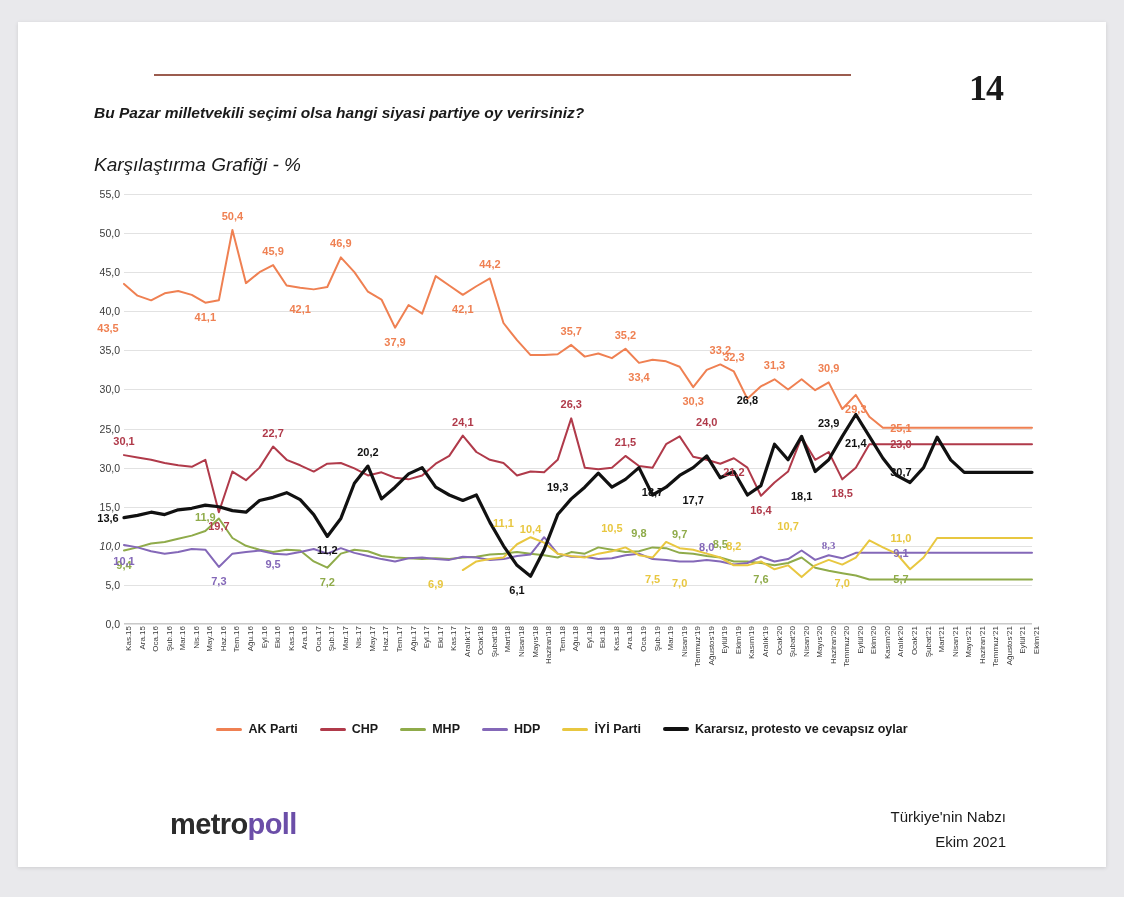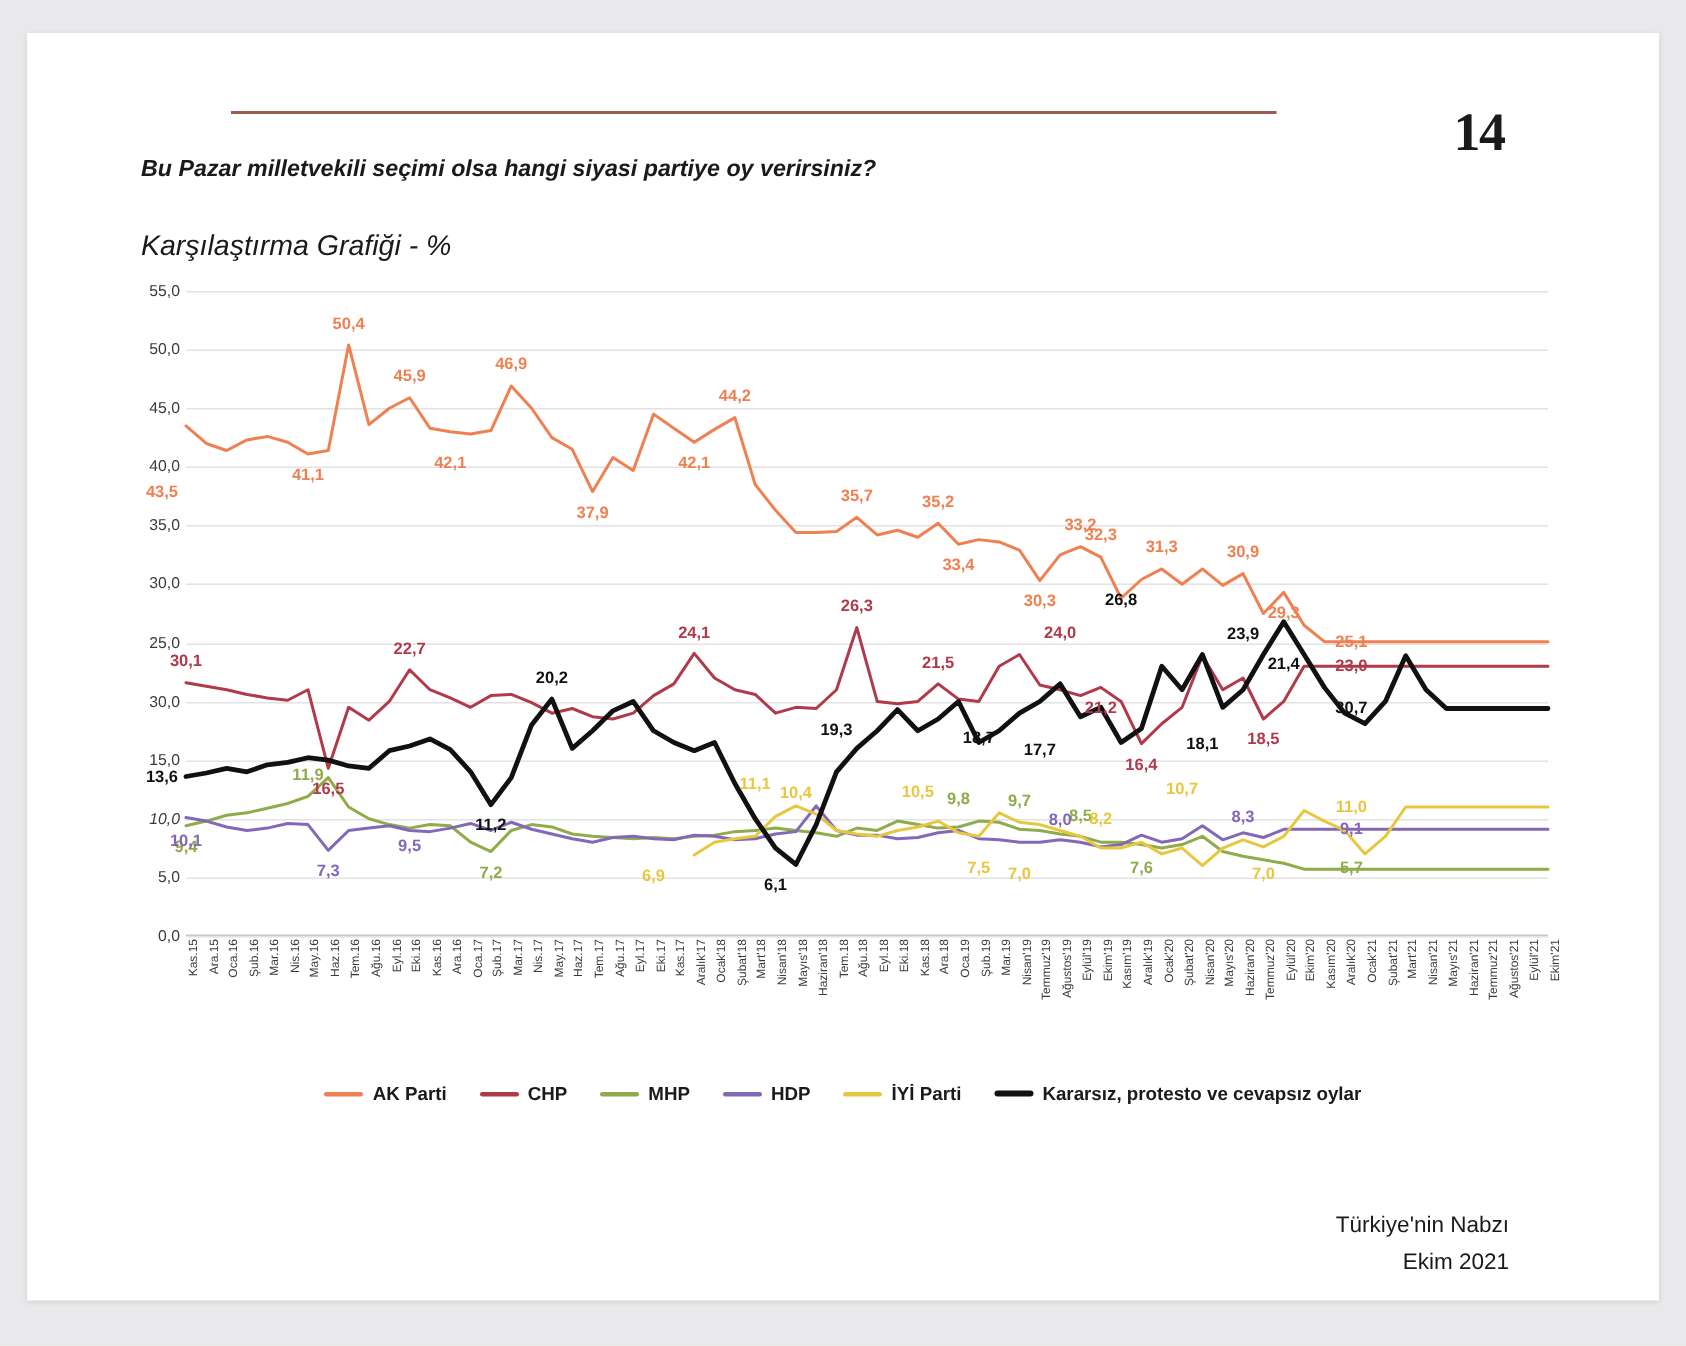--- a/index.html
+++ b/index.html
@@ -257,21 +257,21 @@
           <div class="pt-label" style="left: calc(55.2239% + 0px); top: calc(36% - 14px); color: rgb(239, 128, 82);">35,2</div>
           <div class="pt-label" style="left: calc(56.7164% + 0px); top: calc(39.2727% + 14px); color: rgb(239, 128, 82);">33,4</div>
           <div class="pt-label" style="left: calc(62.6866% + 0px); top: calc(44.9091% + 14px); color: rgb(239, 128, 82);">30,3</div>
           <div class="pt-label" style="left: calc(65.6716% + 0px); top: calc(39.6364% - 14px); color: rgb(239, 128, 82);">33,2</div>
           <div class="pt-label" style="left: calc(67.1642% + 0px); top: calc(41.2727% - 14px); color: rgb(239, 128, 82);">32,3</div>
           <div class="pt-label" style="left: calc(71.6418% + 0px); top: calc(43.0909% - 14px); color: rgb(239, 128, 82);">31,3</div>
           <div class="pt-label" style="left: calc(77.6119% + 0px); top: calc(43.8182% - 14px); color: rgb(239, 128, 82);">30,9</div>
           <div class="pt-label" style="left: calc(80.597% + 0px); top: calc(46.7273% + 14px); color: rgb(239, 128, 82);">29,3</div>
           <div class="pt-label" style="left: calc(83.5821% + 18px); top: calc(54.3636% + 0px); color: rgb(239, 128, 82);">25,1</div>
           <div class="pt-label" style="left: calc(0% + 0px); top: calc(60.7273% - 14px); color: rgb(176, 58, 74);">30,1</div>
-          <div class="pt-label" style="left: calc(10.4478% + 0px); top: calc(74% + 14px); color: rgb(176, 58, 74);">16,5</div>
+          <div class="pt-label" style="left: calc(10.4478% + 0px); top: calc(74% + 14px); color: rgb(176, 58, 74);">19,7</div>
           <div class="pt-label" style="left: calc(16.4179% + 0px); top: calc(58.7273% - 14px); color: rgb(176, 58, 74);">22,7</div>
           <div class="pt-label" style="left: calc(37.3134% + 0px); top: calc(56.1818% - 14px); color: rgb(176, 58, 74);">24,1</div>
           <div class="pt-label" style="left: calc(49.2537% + 0px); top: calc(52.1818% - 14px); color: rgb(176, 58, 74);">26,3</div>
           <div class="pt-label" style="left: calc(55.2239% + 0px); top: calc(60.9091% - 14px); color: rgb(176, 58, 74);">21,5</div>
           <div class="pt-label" style="left: calc(64.1791% + 0px); top: calc(56.3636% - 14px); color: rgb(176, 58, 74);">24,0</div>
           <div class="pt-label" style="left: calc(67.1642% + 0px); top: calc(61.4545% + 14px); color: rgb(176, 58, 74);">21,2</div>
           <div class="pt-label" style="left: calc(70.1493% + 0px); top: calc(70.1818% + 14px); color: rgb(176, 58, 74);">16,4</div>
           <div class="pt-label" style="left: calc(79.1045% + 0px); top: calc(66.3636% + 14px); color: rgb(176, 58, 74);">18,5</div>
           <div class="pt-label" style="left: calc(83.5821% + 18px); top: calc(58.1818% + 0px); color: rgb(176, 58, 74);">23,0</div>
           <div class="pt-label" style="left: calc(0% + 0px); top: calc(82.9091% + 14px); color: rgb(143, 171, 74);">9,4</div>
@@ -279,21 +279,21 @@
           <div class="pt-label" style="left: calc(22.3881% + 0px); top: calc(86.9091% + 14px); color: rgb(143, 171, 74);">7,2</div>
           <div class="pt-label" style="left: calc(56.7164% + 0px); top: calc(82.1818% - 14px); color: rgb(143, 171, 74);">9,8</div>
           <div class="pt-label" style="left: calc(61.194% + 0px); top: calc(82.3636% - 14px); color: rgb(143, 171, 74);">9,7</div>
           <div class="pt-label" style="left: calc(65.6716% + 0px); top: calc(84.5455% - 14px); color: rgb(143, 171, 74);">8,5</div>
           <div class="pt-label" style="left: calc(70.1493% + 0px); top: calc(86.1818% + 14px); color: rgb(143, 171, 74);">7,6</div>
           <div class="pt-label" style="left: calc(83.5821% + 18px); top: calc(89.6364% + 0px); color: rgb(143, 171, 74);">5,7</div>
           <div class="pt-label" style="left: calc(0% + 0px); top: calc(81.6364% - 14px); color: rgb(132, 104, 184); margin-top: 30px;">10,1</div>
           <div class="pt-label" style="left: calc(10.4478% + 0px); top: calc(86.7273% + 14px); color: rgb(132, 104, 184);">7,3</div>
           <div class="pt-label" style="left: calc(16.4179% + 0px); top: calc(82.7273% + 14px); color: rgb(132, 104, 184);">9,5</div>
           <div class="pt-label" style="left: calc(64.1791% + 0px); top: calc(85.4545% - 14px); color: rgb(132, 104, 184);">8,0</div>
-          <div class="pt-label" style="left: calc(77.6119% + 0px); top: calc(84.9091% - 14px); color: rgb(132, 104, 184);">8,3</div>
+          <div class="pt-label" style="left: calc(77.6119% + 0px); top: calc(84.9091% - 14px); color: rgb(132, 104, 184); font-family: Liberation Serif, serif;">8,3</div>
           <div class="pt-label" style="left: calc(83.5821% + 18px); top: calc(83.4545% + 0px); color: rgb(132, 104, 184);">9,1</div>
           <div class="pt-label" style="left: calc(34.3284% + 0px); top: calc(87.4545% + 14px); color: rgb(232, 199, 64);">6,9</div>
           <div class="pt-label" style="left: calc(41.791% + 0px); top: calc(79.8182% - 14px); color: rgb(232, 199, 64);">11,1</div>
           <div class="pt-label" style="left: calc(44.7761% + 0px); top: calc(81.0909% - 14px); color: rgb(232, 199, 64);">10,4</div>
           <div class="pt-label" style="left: calc(53.7313% + 0px); top: calc(80.9091% - 14px); color: rgb(232, 199, 64);">10,5</div>
           <div class="pt-label" style="left: calc(58.209% + 0px); top: calc(86.3636% + 14px); color: rgb(232, 199, 64);">7,5</div>
           <div class="pt-label" style="left: calc(61.194% + 0px); top: calc(87.2727% + 14px); color: rgb(232, 199, 64);">7,0</div>
           <div class="pt-label" style="left: calc(67.1642% + 0px); top: calc(85.0909% - 14px); color: rgb(232, 199, 64);">8,2</div>
           <div class="pt-label" style="left: calc(73.1343% + 0px); top: calc(80.5455% - 14px); color: rgb(232, 199, 64);">10,7</div>
           <div class="pt-label" style="left: calc(79.1045% + 0px); top: calc(87.2727% + 14px); color: rgb(232, 199, 64);">7,0</div>
@@ -403,20 +403,23 @@
         <div class="legend-item">
           <span class="legend-swatch" style="background: rgb(232, 199, 64);"></span>
           <span>İYİ Parti</span>
         </div>
         <div class="legend-item">
           <span class="legend-swatch" style="background: rgb(17, 17, 17); height: 4px;"></span>
           <span>Kararsız, protesto ve cevapsız oylar</span>
         </div>
       </div>
 
+    <div class="logo">
+      <b>metro</b><span class="accent">poll</span>
+    </div>
 
     <div class="footer-right">
       <div>Türkiye'nin Nabzı</div>
       <div>Ekim 2021</div>
     </div>
 
   </div>
 </div>
 
 </body></html>

